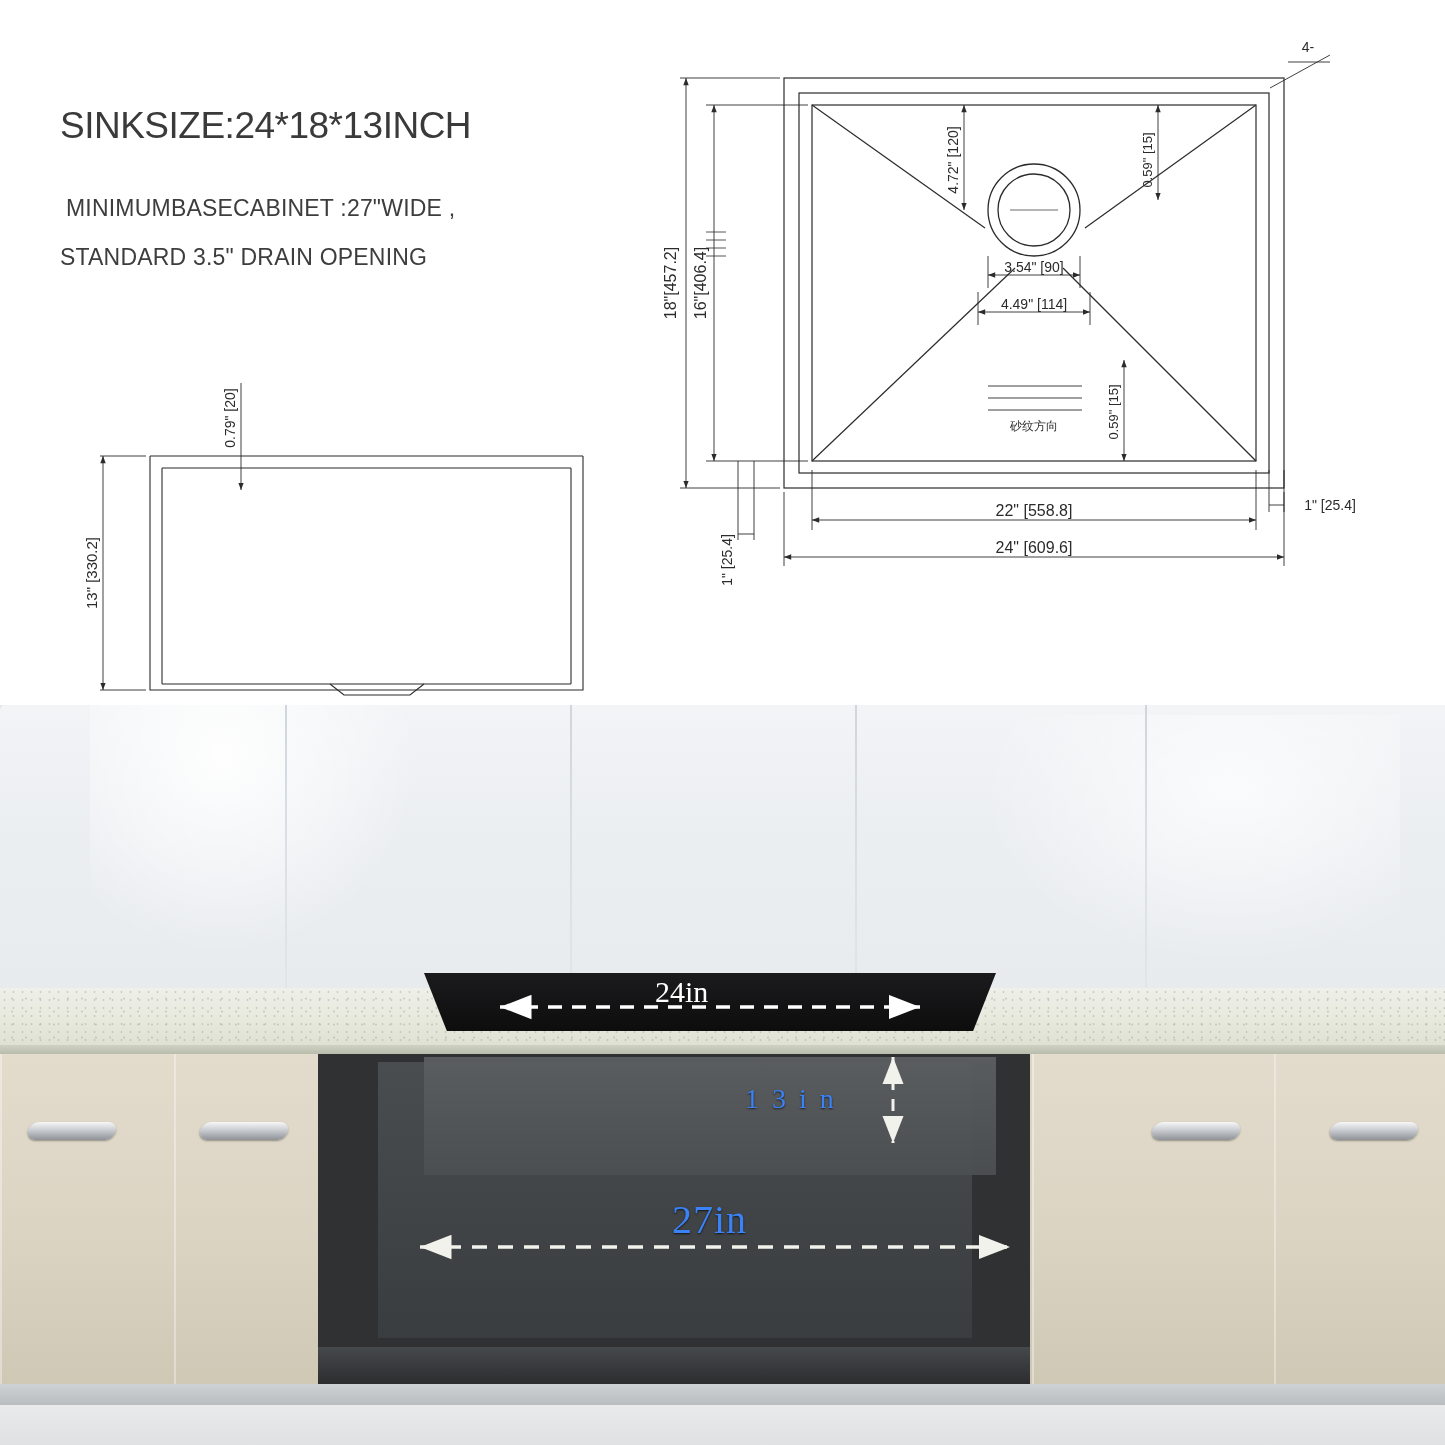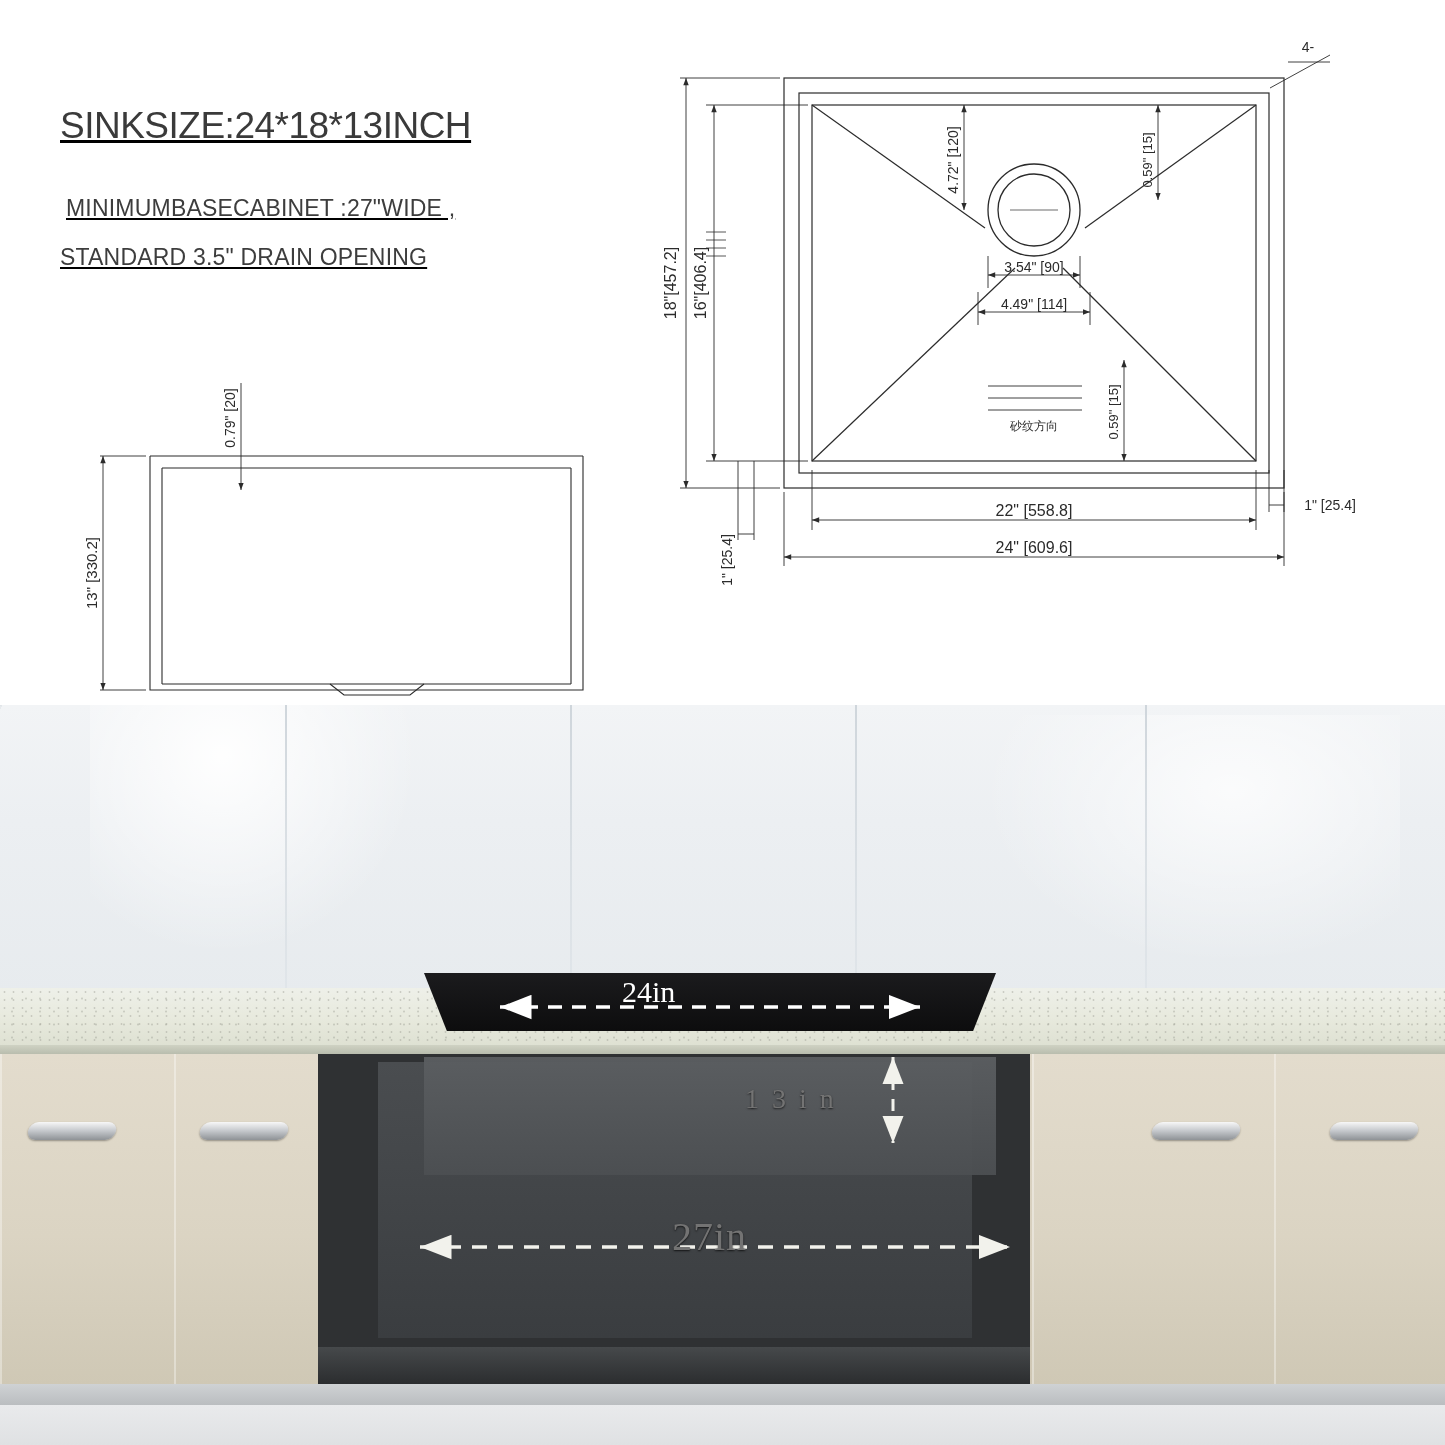--- a/index.html
+++ b/index.html
@@ -28,21 +28,20 @@
     width: 1445px;
     height: 705px;
     background: #ffffff;
   }
 
   .title-block {
     position: absolute;
     left: 60px;
     top: 105px;
     width: 620px;
-    text-decoration: underline;
   }
   .main-title {
     font-size: 37px;
     letter-spacing: -0.5px;
     color: #3a3a3a;
     font-family: "Liberation Sans", sans-serif;
     white-space: nowrap;
   }
   .sub-line {
     font-size: 23px;
@@ -206,28 +205,28 @@
   .floor {
     position: absolute;
     left: 0; top: 700px;
     width: 1445px; height: 40px;
     background: linear-gradient(180deg,#e9eaec,#dfe1e3);
   }
 
   
   .dim-label {
     position: absolute;
-    color: #737373;
+    color: #3b82f6;
     font-family: "Liberation Serif", serif;
     text-shadow: 0 1px 2px rgba(0,0,0,0.7);
     white-space: nowrap;
   }
-  .dim-24 { left: 622px; top: 270px; font-size: 30px; color:#ffffff; text-shadow:none;}
+  .dim-24 { left: 655px; top: 270px; font-size: 30px; color:#ffffff; text-shadow:none;}
   .dim-13 { left: 745px; top: 378px; font-size: 28px; letter-spacing: 3px; }
-  .dim-27 { left: 672px; top: 508px; font-size: 40px; letter-spacing: 1px; }
+  .dim-27 { left: 672px; top: 491px; font-size: 40px; letter-spacing: 1px; }
 
   svg.photo-arrows {
     position: absolute;
     left: 0; top: 0;
     width: 1445px; height: 740px;
     pointer-events: none;
   }
 </style>
 </head>
 <body>

